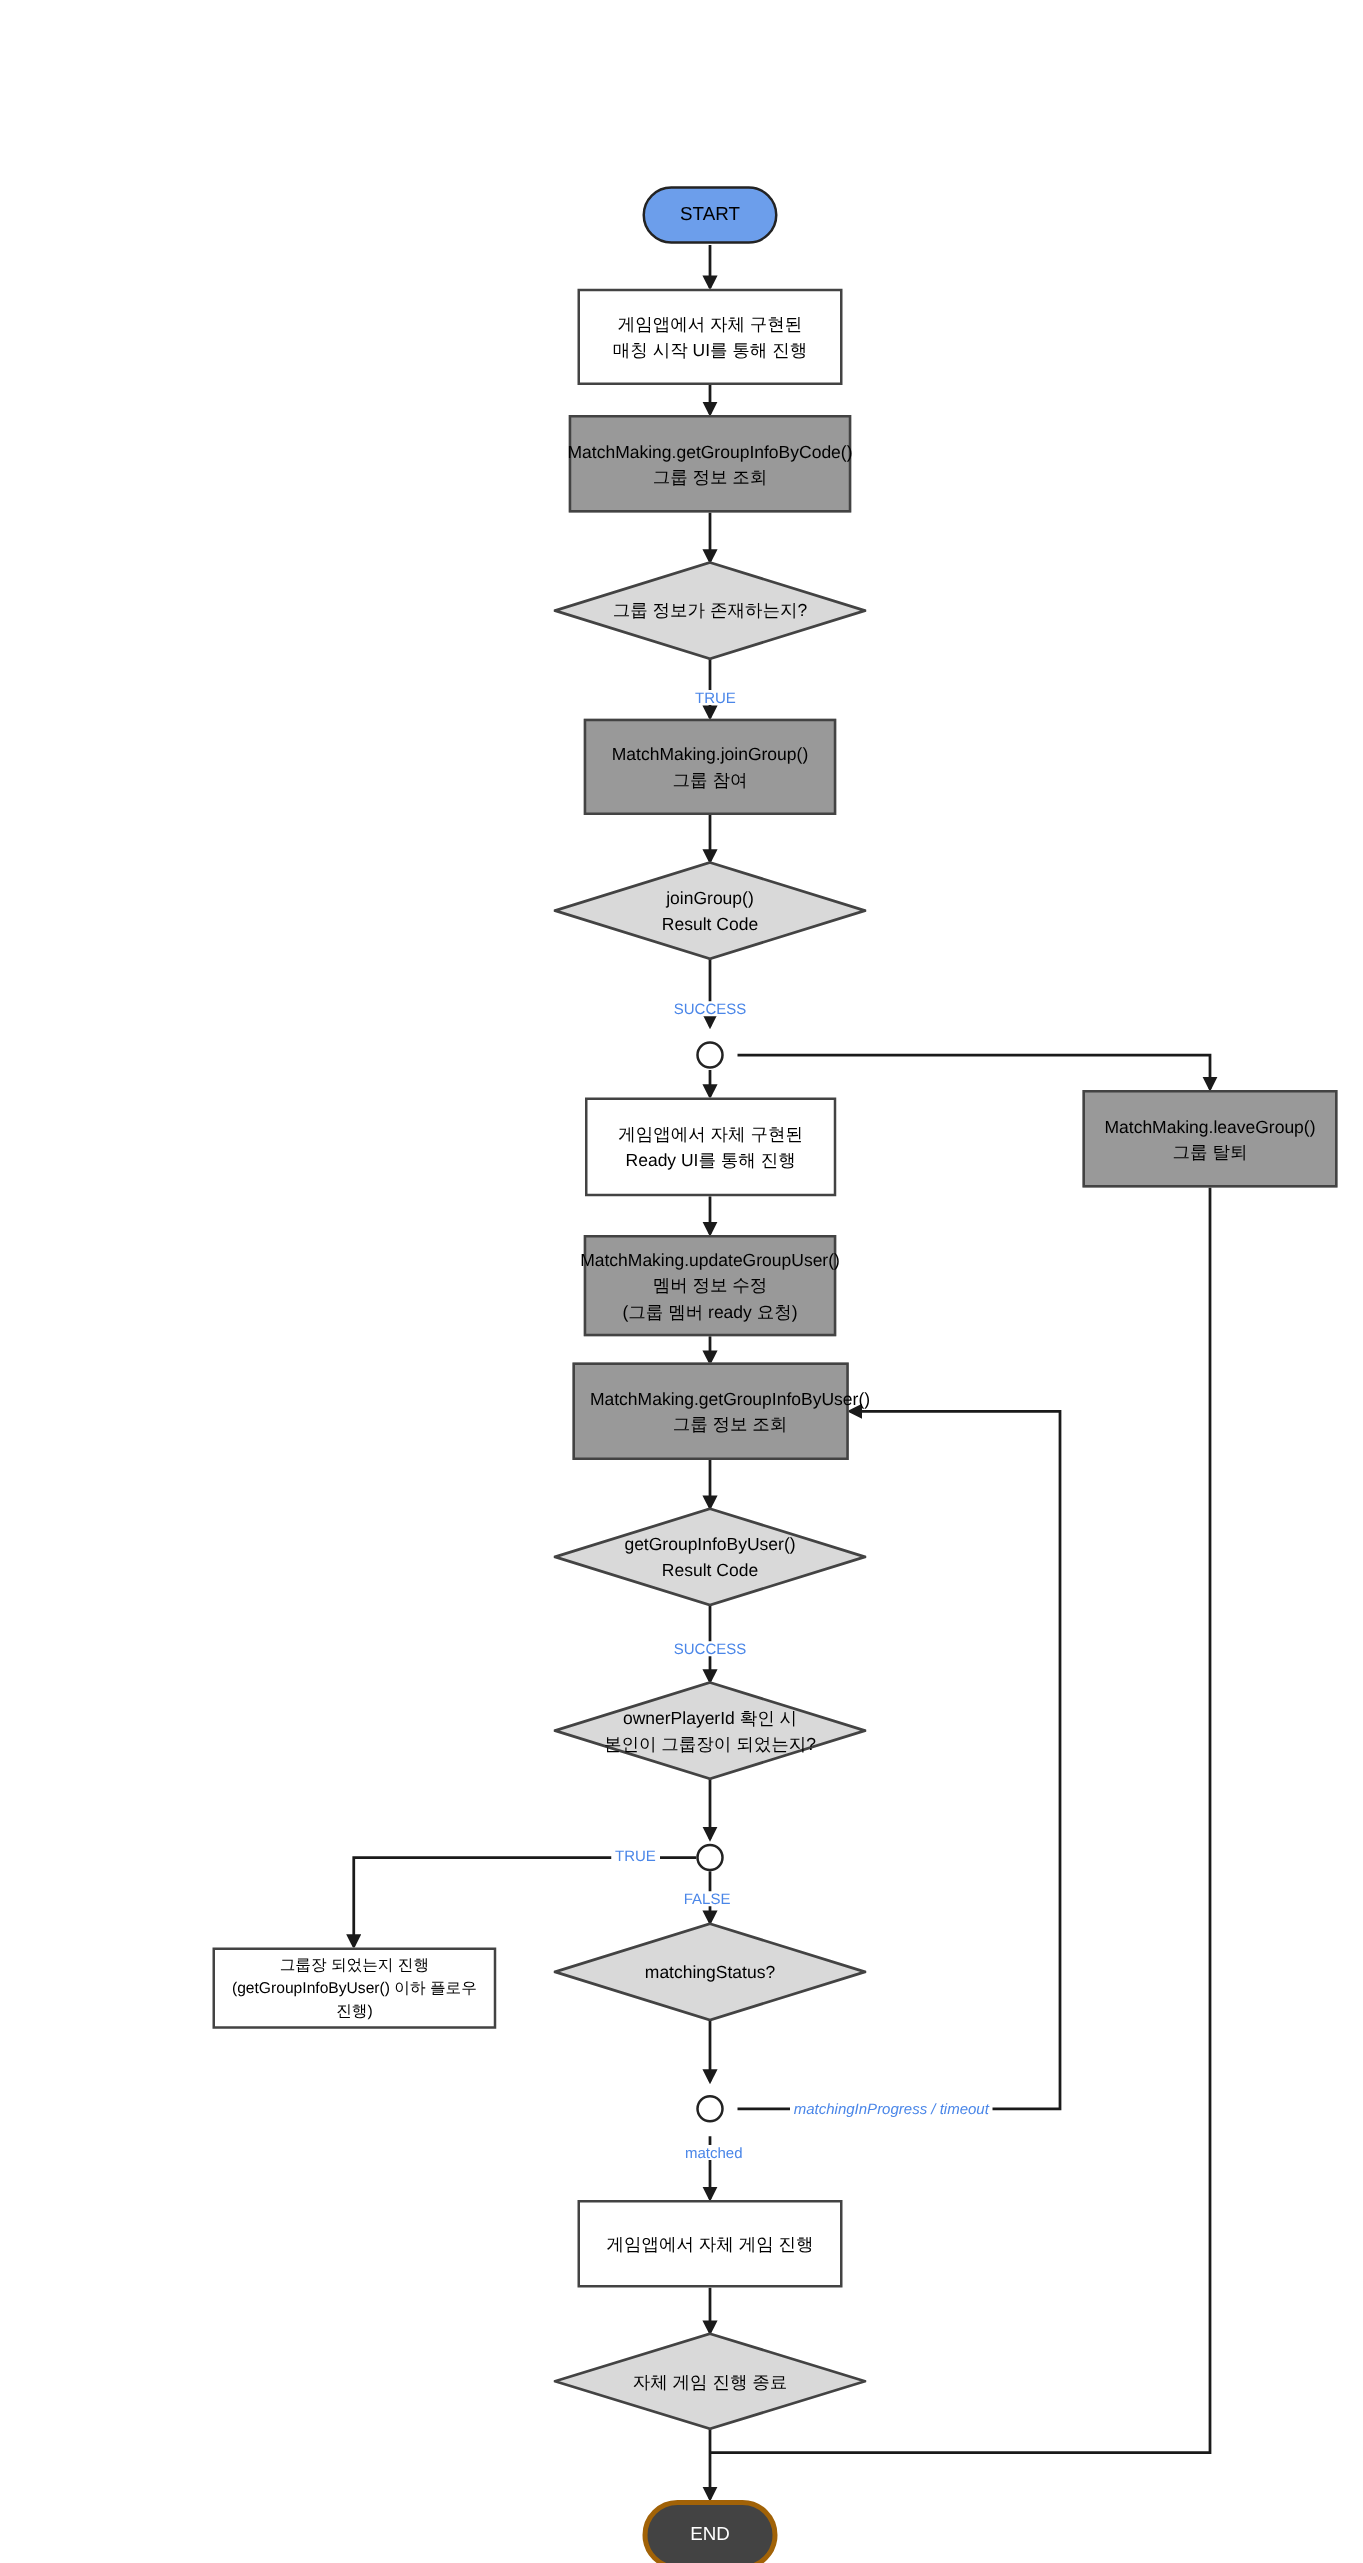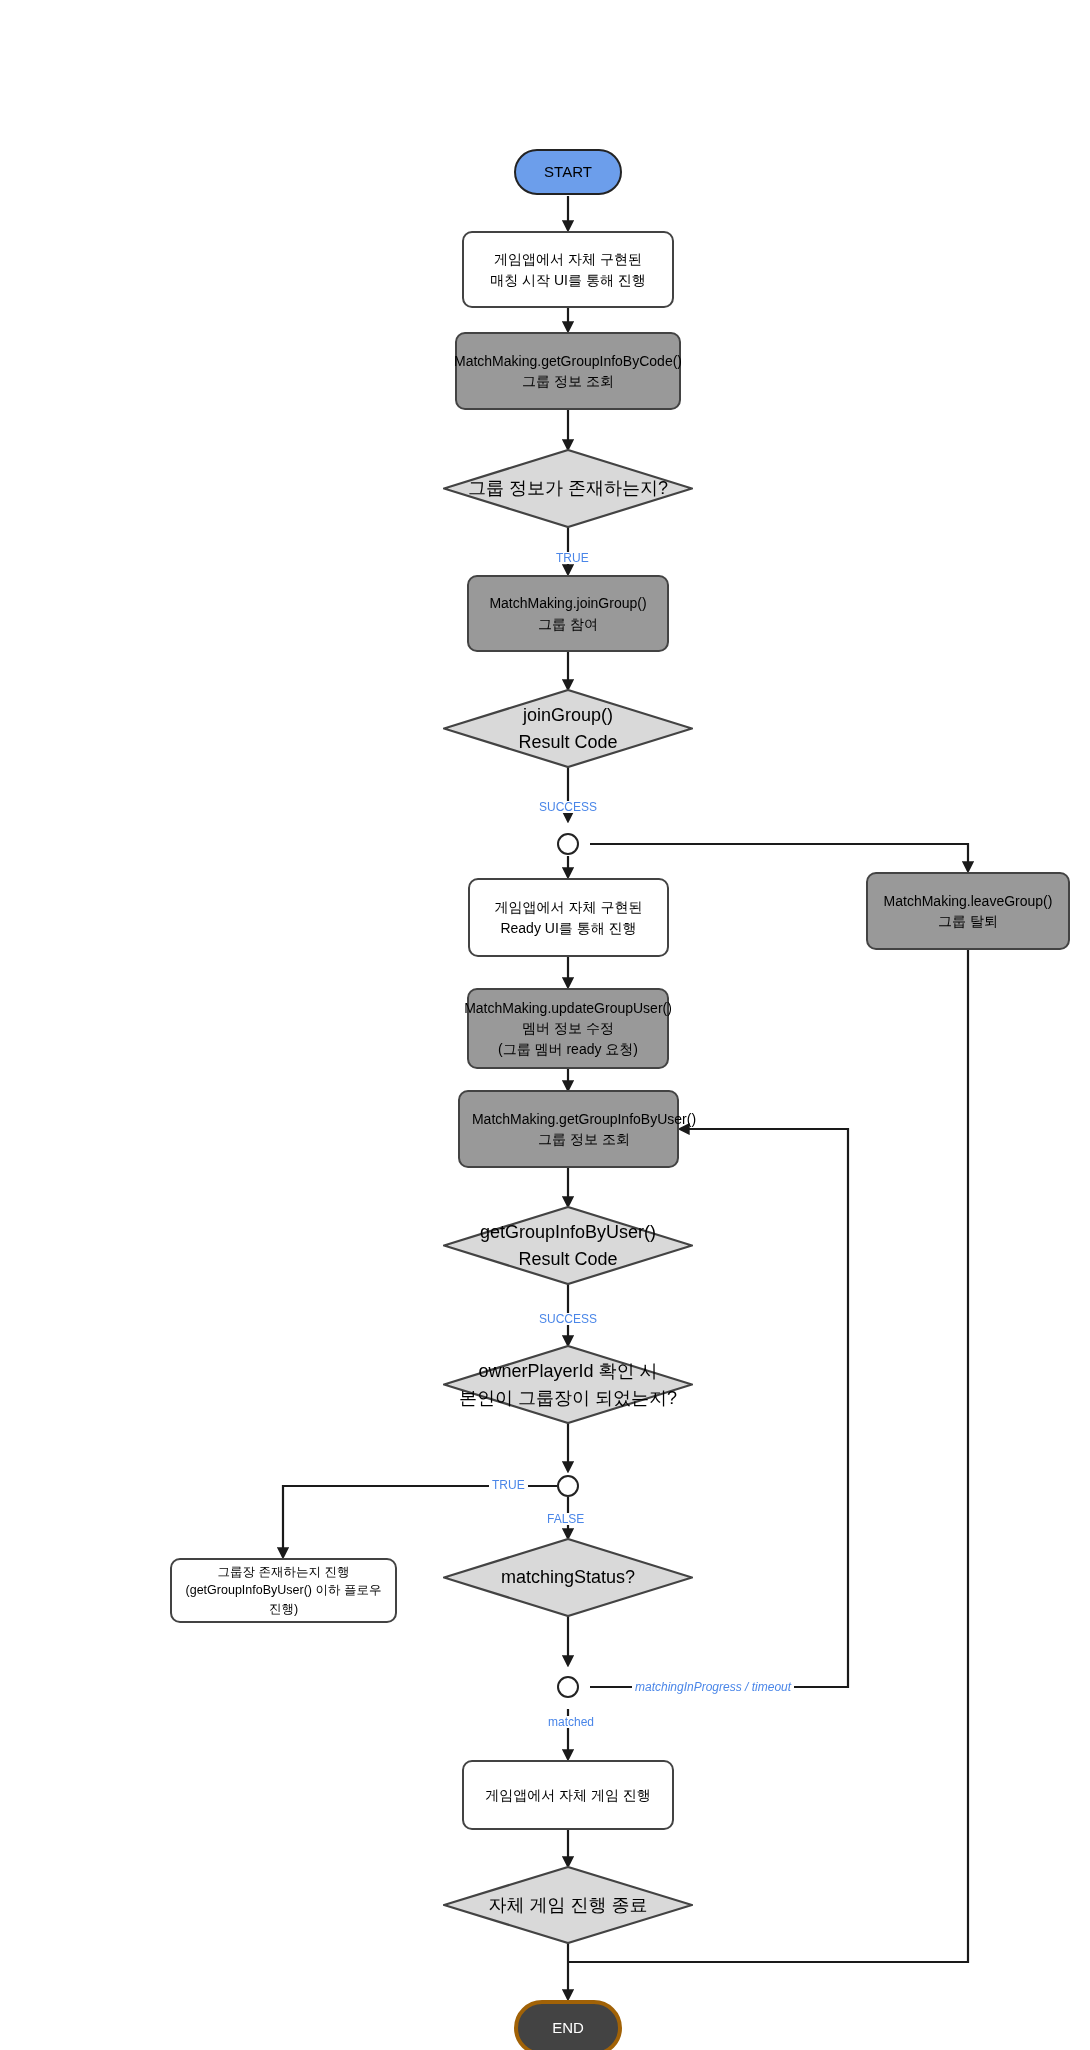--- a/index.html
+++ b/index.html
@@ -22,21 +22,20 @@
   .node {
     position: absolute;
     box-sizing: border-box;
     display: flex;
     align-items: center;
     justify-content: center;
     text-align: center;
     line-height: 1.45;
     color: #000000;
     white-space: pre-line;
-    border-radius: 10px;
   }
   .node .txt {
     white-space: pre-line;
     padding: 0 6px;
   }
 
   
   .terminator-start {
     background: #6c9eeb;
     border: 2px solid #232323;
@@ -56,21 +55,21 @@
     font-size: 14px;
   }
   .process-api {
     background: #999999;
     border: 2px solid #434343;
     font-size: 14px;
   }
   .decision {
     background: transparent;
     border: none;
-    font-size: 18px;
+    font-size: 14px;
   }
   .decision .diamond-svg {
     position: absolute;
     left: 0;
     top: 0;
     width: 100%;
     height: 100%;
   }
   .decision .txt {
     position: relative;
@@ -237,21 +236,21 @@
     </svg>
     <span class="txt">ownerPlayerId 확인 시
 본인이 그룹장이 되었는지?</span>
   </div>
 
   <div class="junction" style="left:557px; top:1431px;"></div>
   <div class="edge-label" style="left:489px; top:1435px;">TRUE</div>
   <div class="edge-label" style="left:544px; top:1469px;">FALSE</div>
 
   <div class="node process-plain" style="left:170px; top:1514px; width:227px; height:65px;">
-    <span class="txt" style="font-size:12.5px;">그룹장 존재하는지 진행
+    <span class="txt" style="font-size:12.5px;">그룹장 되었는지 진행
 (getGroupInfoByUser() 이하 플로우 진행)</span>
   </div>
 
   <div class="node decision" style="left:443px; top:1494px; width:250px; height:79px;text-align:center;">
     <svg class="diamond-svg" viewBox="0 0 250 79" preserveAspectRatio="none">
       <polygon points="125,1 249,39.5 125,78 1,39.5" fill="#d9d9d9" stroke="#434343" stroke-width="2.2" vector-effect="non-scaling-stroke"></polygon>
     </svg>
     <span class="txt">matchingStatus?</span>
   </div>
 

